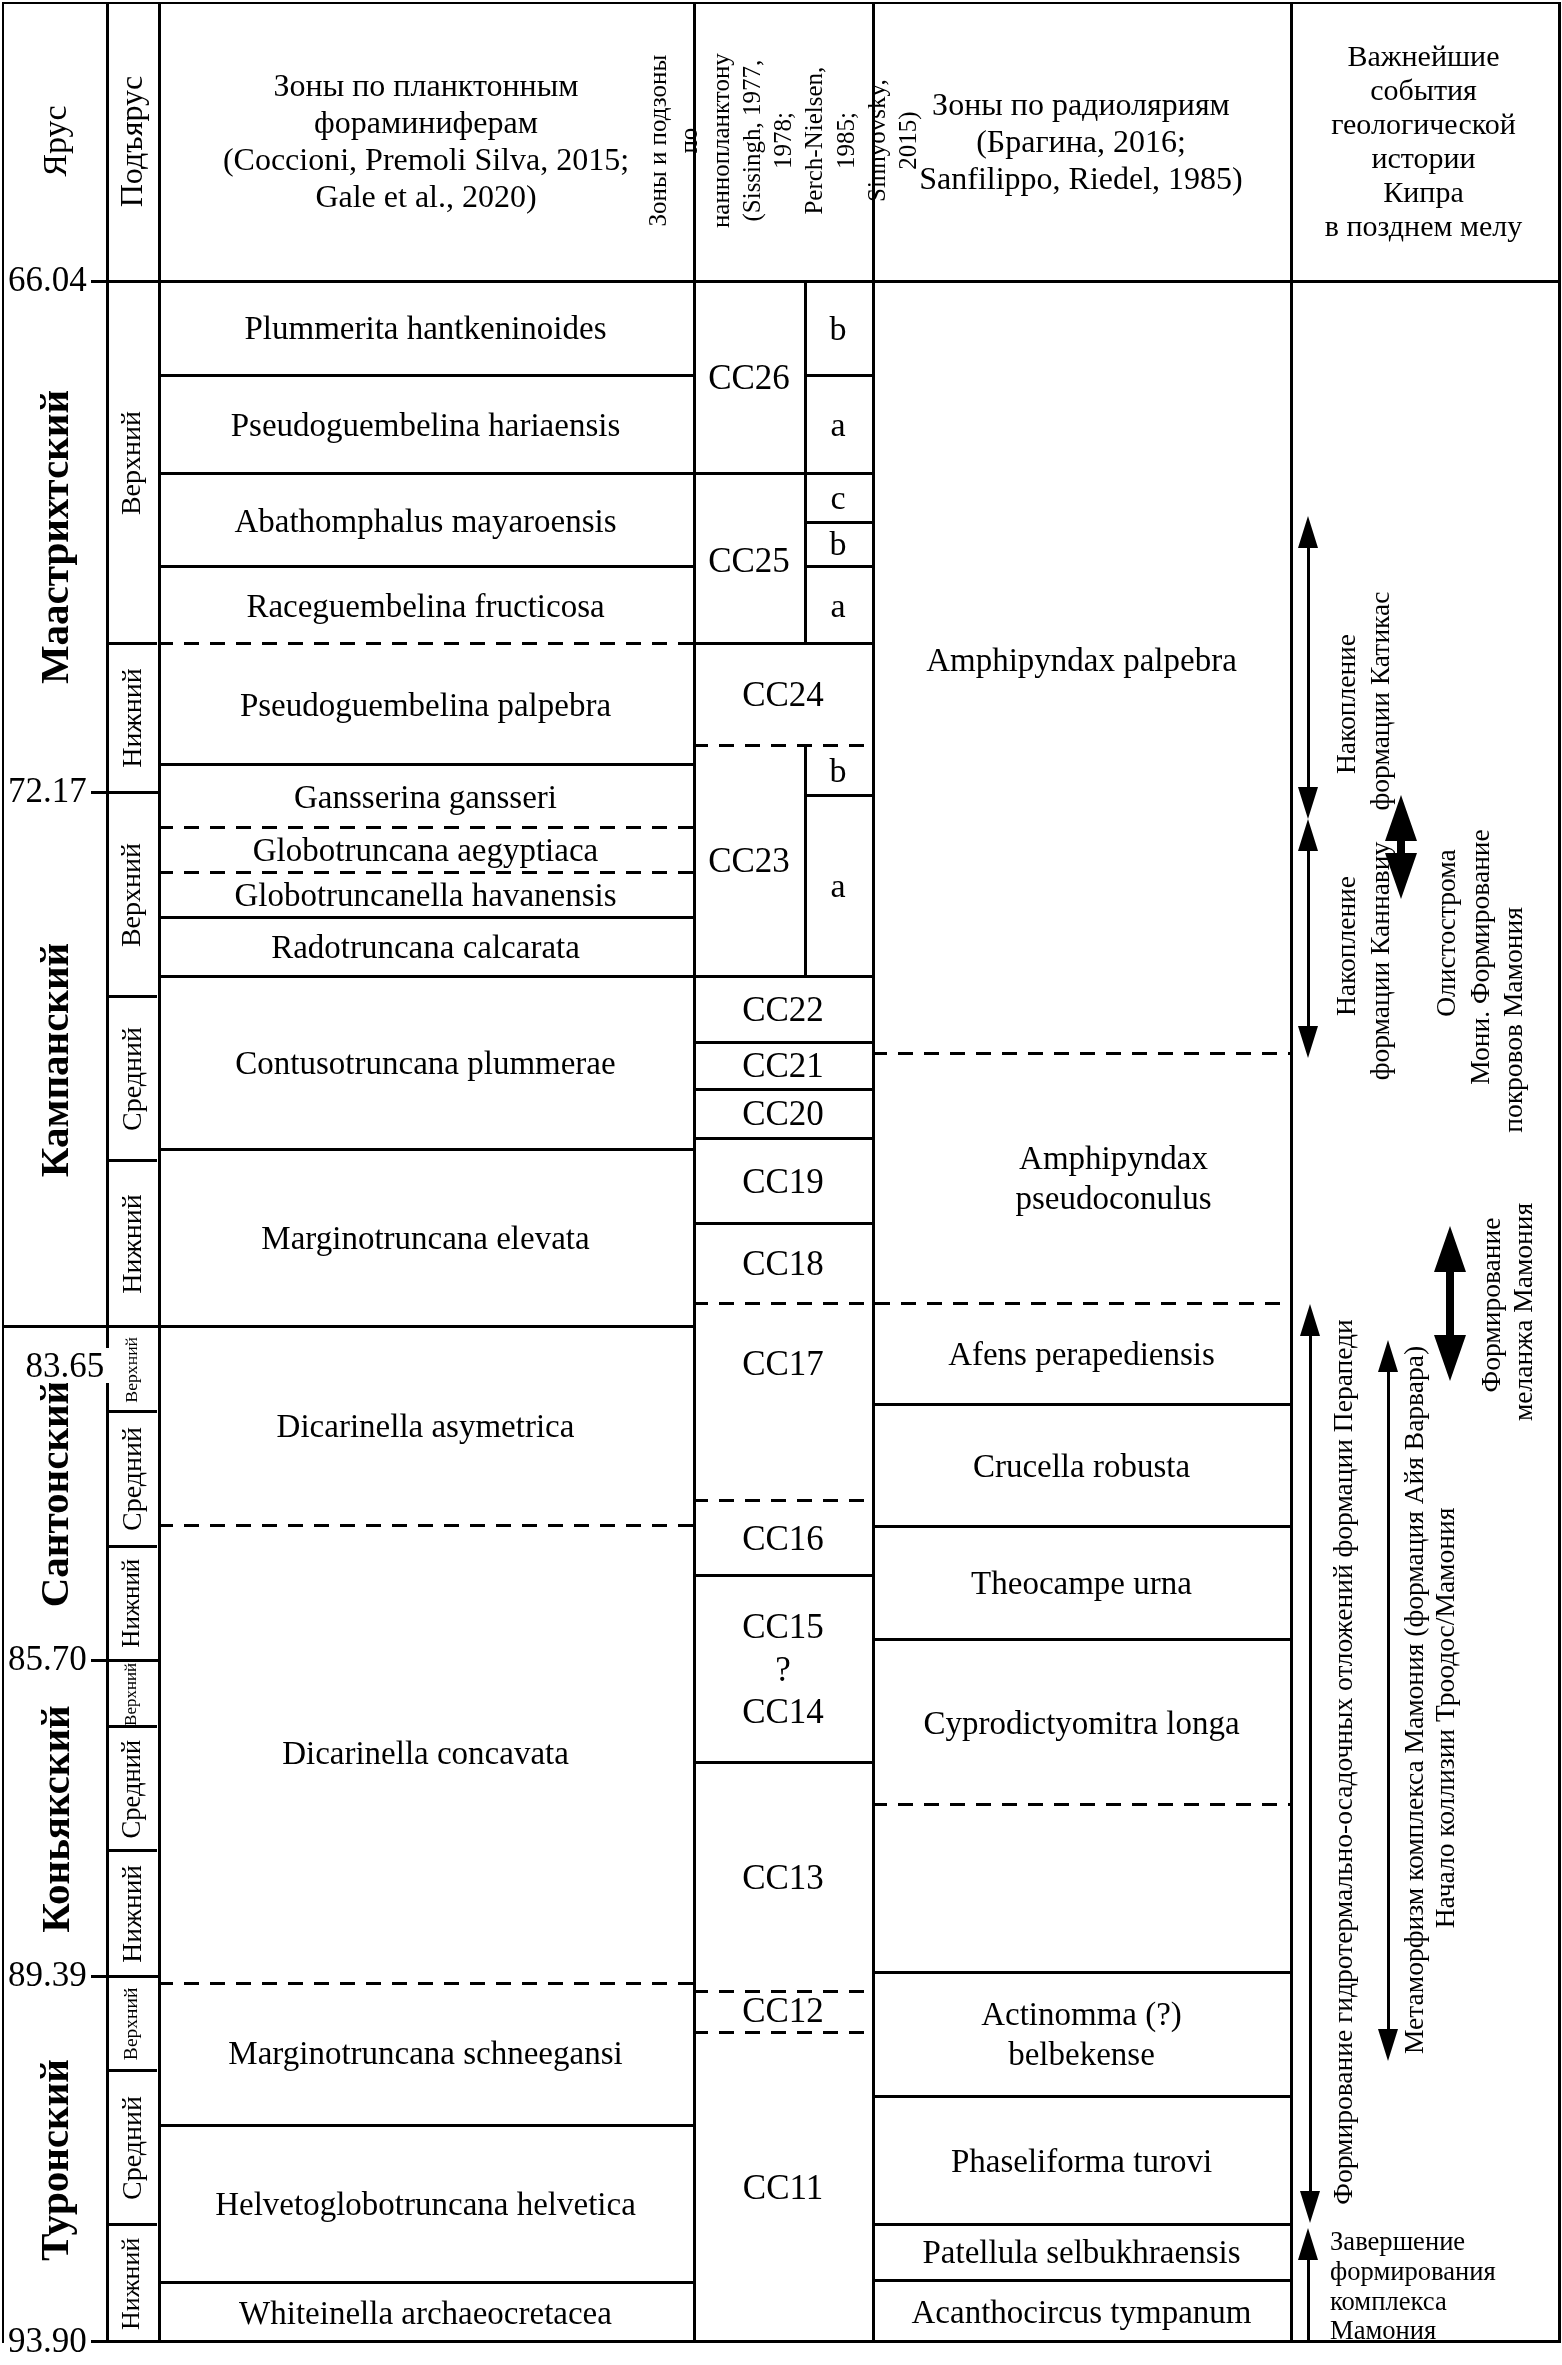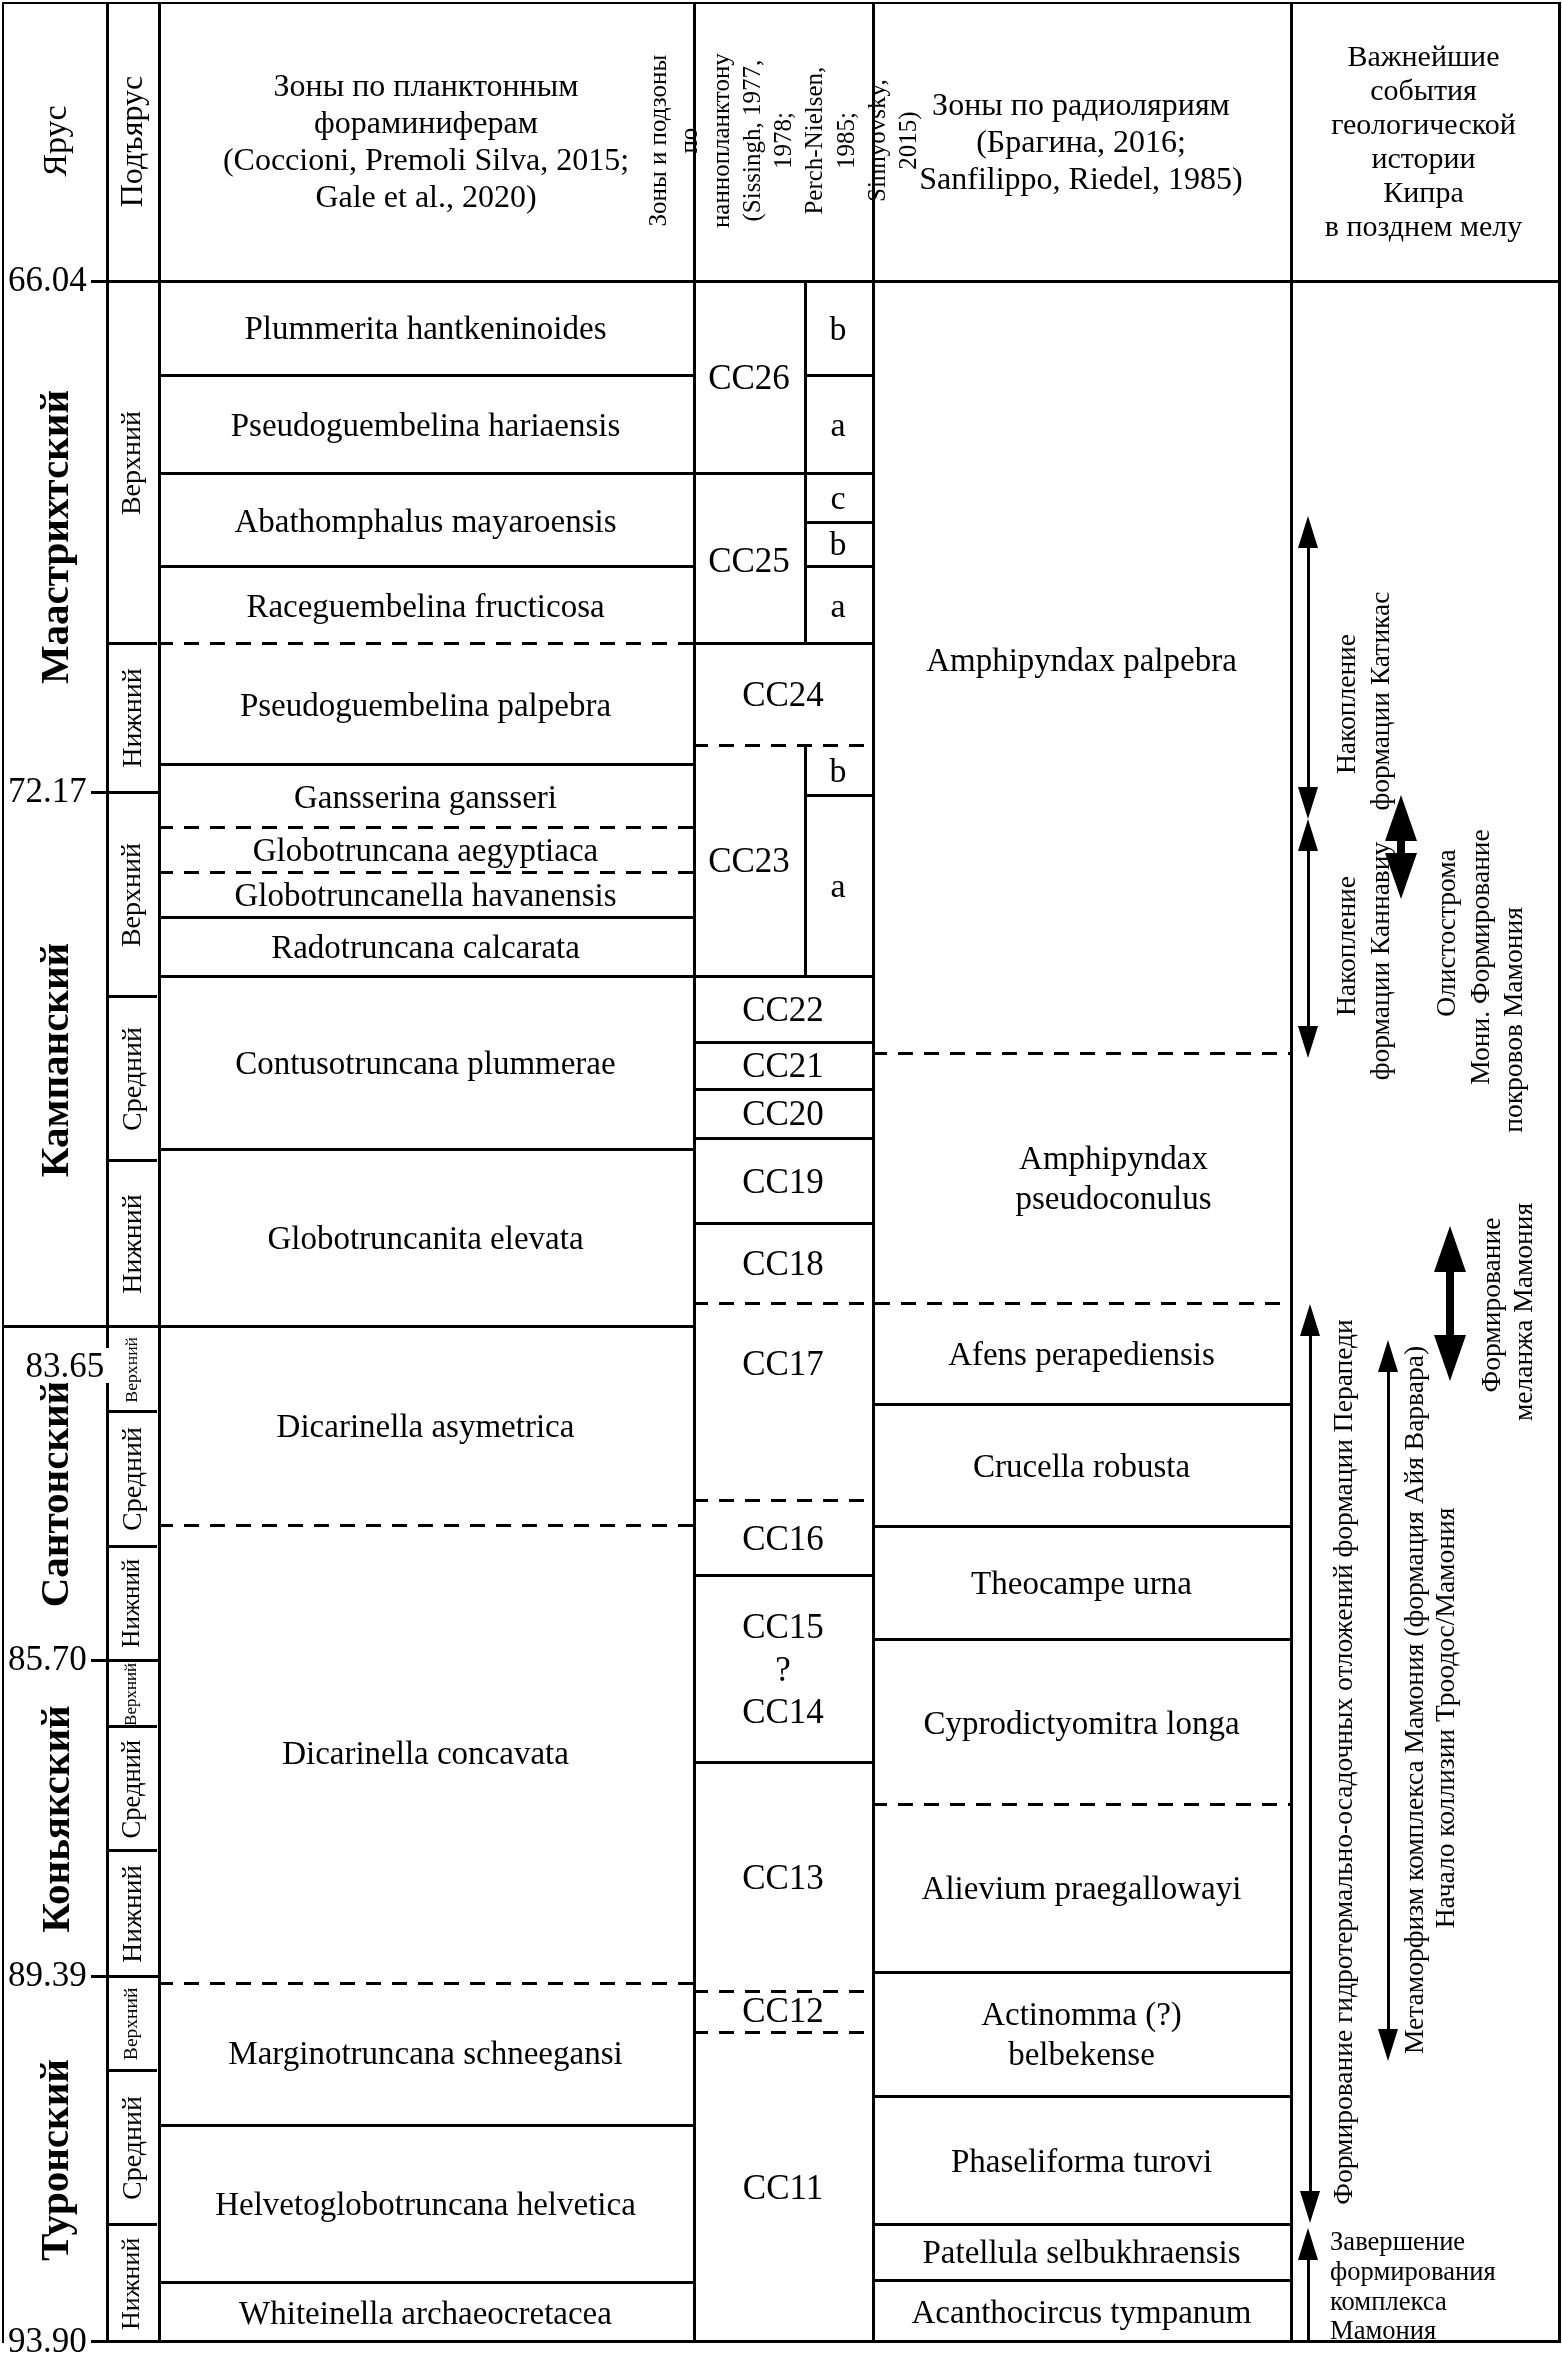--- a/index.html
+++ b/index.html
@@ -138,21 +138,21 @@
     <div class="cell" style="left: 160px; top: 291px; width: 531px; height: 74px; font-size: 33px;">Plummerita hantkeninoides</div>
     <div class="cell" style="left: 160px; top: 388px; width: 531px; height: 74px; font-size: 33px;">Pseudoguembelina hariaensis</div>
     <div class="cell" style="left: 160px; top: 484px; width: 531px; height: 74px; font-size: 33px;">Abathomphalus mayaroensis</div>
     <div class="cell" style="left: 160px; top: 569px; width: 531px; height: 74px; font-size: 33px;">Raceguembelina fructicosa</div>
     <div class="cell" style="left: 160px; top: 668px; width: 531px; height: 74px; font-size: 33px;">Pseudoguembelina palpebra</div>
     <div class="cell" style="left: 160px; top: 760px; width: 531px; height: 74px; font-size: 33px;">Gansserina gansseri</div>
     <div class="cell" style="left: 160px; top: 813px; width: 531px; height: 74px; font-size: 33px;">Globotruncana aegyptiaca</div>
     <div class="cell" style="left: 160px; top: 858px; width: 531px; height: 74px; font-size: 33px;">Globotruncanella havanensis</div>
     <div class="cell" style="left: 160px; top: 910px; width: 531px; height: 74px; font-size: 33px;">Radotruncana calcarata</div>
     <div class="cell" style="left: 160px; top: 1026px; width: 531px; height: 74px; font-size: 33px;">Contusotruncana plummerae</div>
-    <div class="cell" style="left: 160px; top: 1201px; width: 531px; height: 74px; font-size: 33px;">Globotruncanita elevata</div>
+    <div class="cell" style="left: 160px; top: 1201px; width: 531px; height: 74px; font-size: 33px;">Marginotruncana elevata</div>
     <div class="cell" style="left: 160px; top: 1389px; width: 531px; height: 74px; font-size: 33px;">Dicarinella asymetrica</div>
     <div class="cell" style="left: 160px; top: 1716px; width: 531px; height: 74px; font-size: 33px;">Dicarinella concavata</div>
     <div class="cell" style="left: 160px; top: 2016px; width: 531px; height: 74px; font-size: 33px;">Marginotruncana schneegansi</div>
     <div class="cell" style="left: 160px; top: 2167px; width: 531px; height: 74px; font-size: 33px;">Helvetoglobotruncana helvetica</div>
     <div class="cell" style="left: 160px; top: 2276px; width: 531px; height: 74px; font-size: 33px;">Whiteinella archaeocretacea</div>
     <div class="cell" style="left: 678px; top: 307px; width: 142px; height: 142px; font-size: 35px;">CC26</div>
     <div class="cell" style="left: 678px; top: 490px; width: 142px; height: 142px; font-size: 35px;">CC25</div>
     <div class="cell" style="left: 712px; top: 624px; width: 142px; height: 142px; font-size: 35px;">CC24</div>
     <div class="cell" style="left: 678px; top: 790px; width: 142px; height: 142px; font-size: 35px;">CC23</div>
     <div class="cell" style="left: 712px; top: 939px; width: 142px; height: 142px; font-size: 35px;">CC22</div>
@@ -175,21 +175,20 @@
     <div class="cell" style="left: 767px; top: 535px; width: 142px; height: 142px; font-size: 34px;">a</div>
     <div class="cell" style="left: 767px; top: 700px; width: 142px; height: 142px; font-size: 34px;">b</div>
     <div class="cell" style="left: 767px; top: 815px; width: 142px; height: 142px; font-size: 34px;">a</div>
     <div class="cell" style="left: 875px; top: 614px; width: 413px; height: 92px; font-size: 33px;">Amphipyndax palpebra</div>
     <div class="cell" style="left: 875px; top: 1132px; width: 413px; height: 92px; font-size: 33px; margin-left: 32px;">Amphipyndax
 pseudoconulus</div>
     <div class="cell" style="left: 875px; top: 1308px; width: 413px; height: 92px; font-size: 33px;">Afens perapediensis</div>
     <div class="cell" style="left: 875px; top: 1420px; width: 413px; height: 92px; font-size: 33px;">Crucella robusta</div>
     <div class="cell" style="left: 875px; top: 1537px; width: 413px; height: 92px; font-size: 33px;">Theocampe urna</div>
     <div class="cell" style="left: 875px; top: 1677px; width: 413px; height: 92px; font-size: 33px;">Cyprodictyomitra longa</div>
-    <div class="cell" style="left: 875px; top: 1842px; width: 413px; height: 92px; font-size: 33px;">Alievium praegallowayi</div>
     <div class="cell" style="left: 875px; top: 1988px; width: 413px; height: 92px; font-size: 33px;">Actinomma (?)
 belbekense</div>
     <div class="cell" style="left: 875px; top: 2115px; width: 413px; height: 92px; font-size: 33px;">Phaseliforma turovi</div>
     <div class="cell" style="left: 875px; top: 2206px; width: 413px; height: 92px; font-size: 33px;">Patellula selbukhraensis</div>
     <div class="cell" style="left: 875px; top: 2266px; width: 413px; height: 92px; font-size: 33px;">Acanthocircus tympanum</div>
     <div class="arr" style="left: 1298px; top: 516px; width: 21px; height: 303px;">
       <div class="shaft" style="left: 9.3px; width: 2.7px; top: 25px; height: 253px;"></div>
       <div class="tip" style="left: 0px; top: 0px; border-left: 10.6px solid transparent; border-right: 10.6px solid transparent; border-bottom: 32px solid rgb(0, 0, 0);"></div>
       <div class="tip" style="left: 0px; bottom: 0px; border-left: 10.6px solid transparent; border-right: 10.6px solid transparent; border-top: 32px solid rgb(0, 0, 0);"></div>
     </div>

